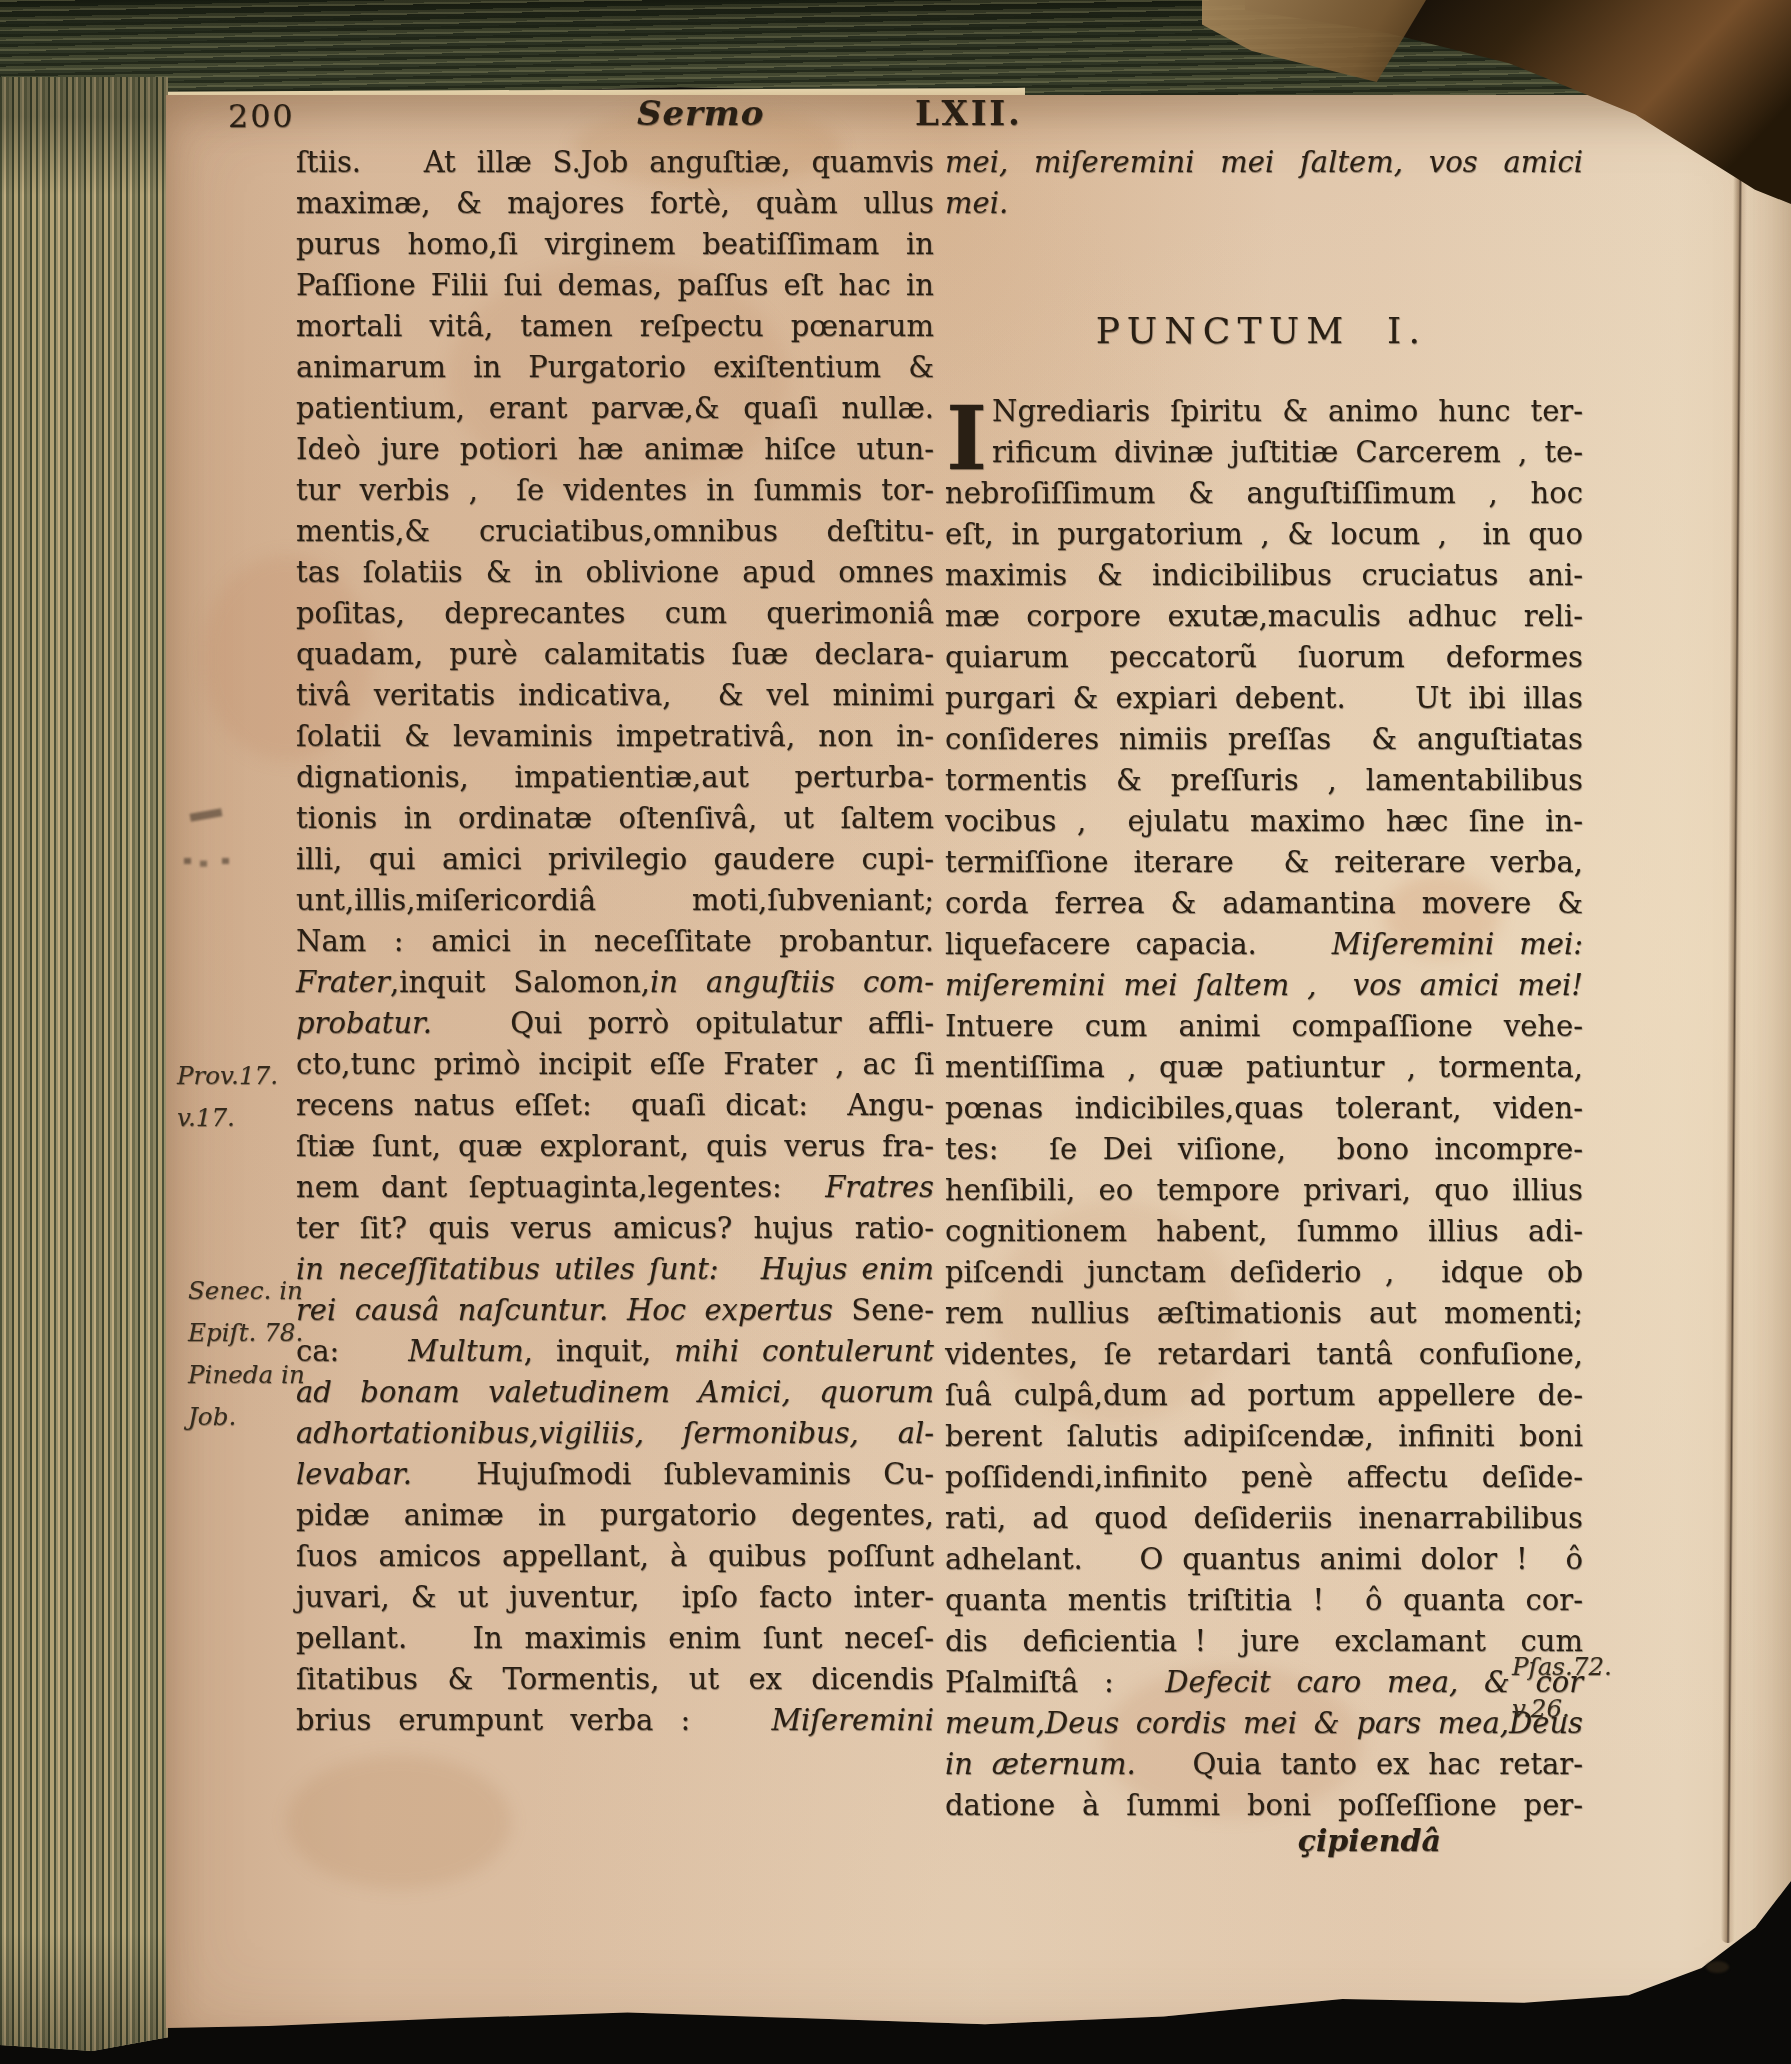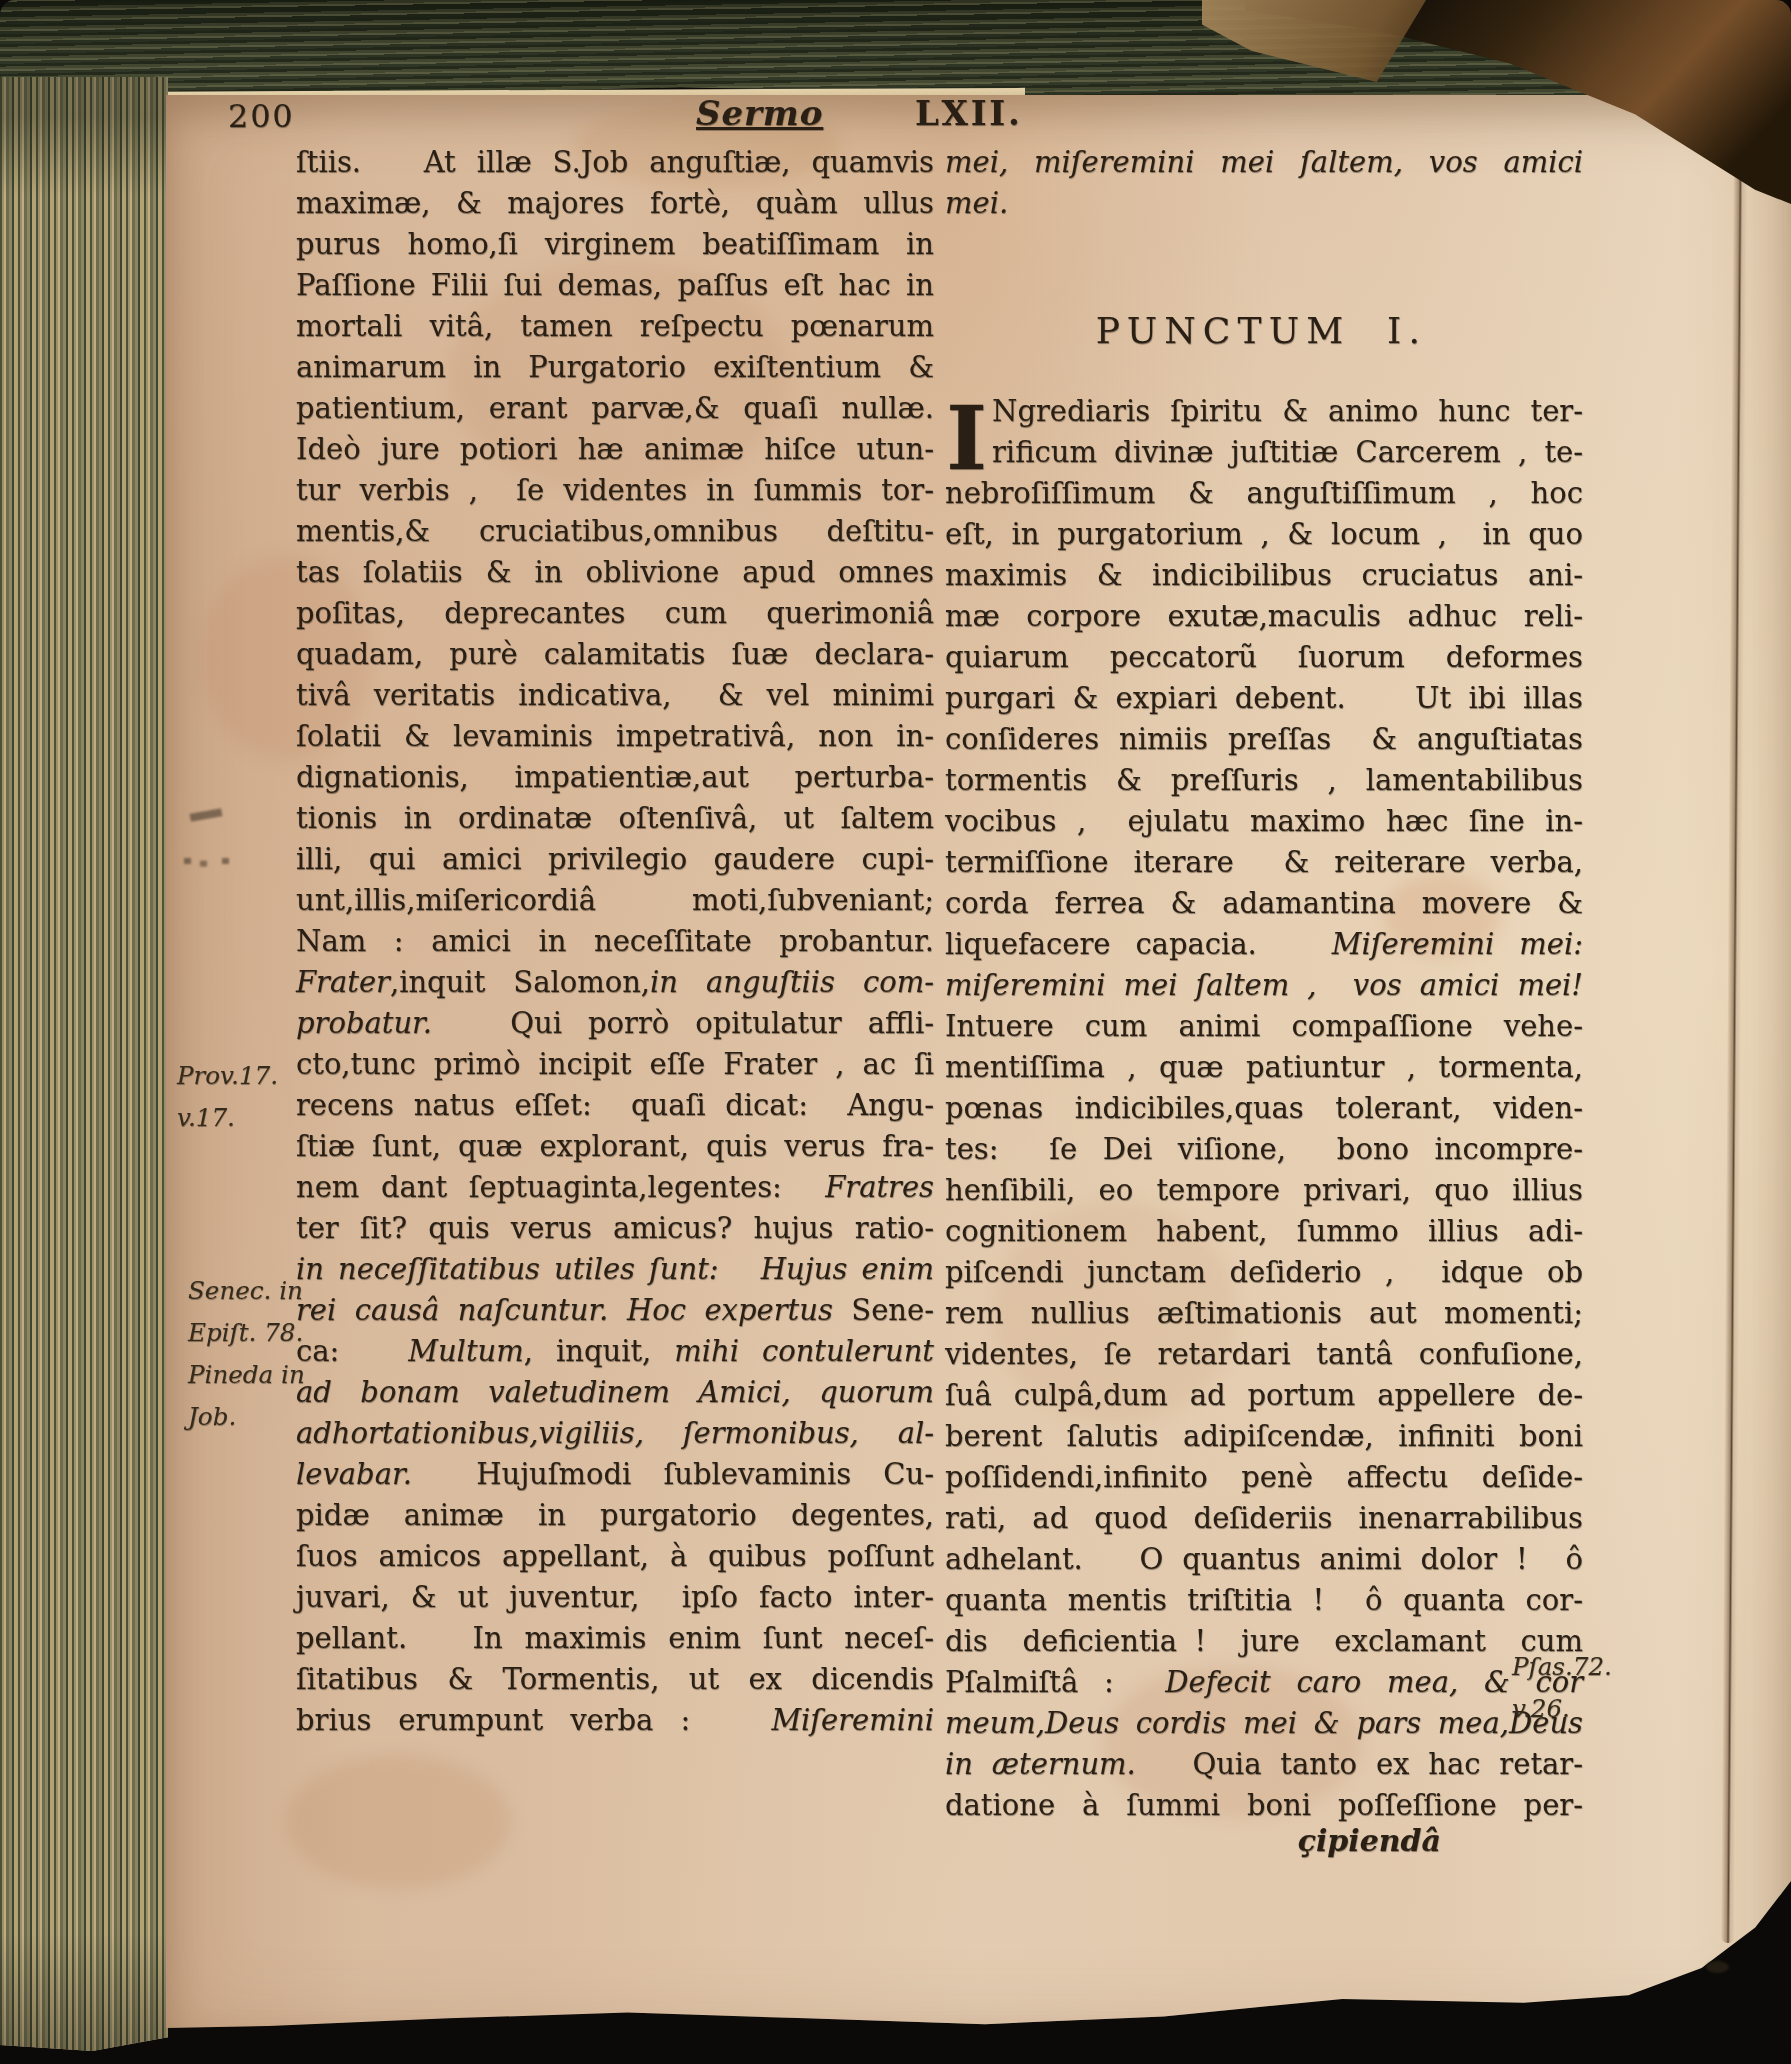--- a/index.html
+++ b/index.html
@@ -1,17 +1,17 @@
 <!DOCTYPE html>
 <html style="font-size:14.3px"><head>
 <meta charset="utf-8">
 <style>
   html,body{margin:0;padding:0;background:#0b0a08;}
   .stage{position:relative;width:1791px;height:2064px;background:#0b0a08;overflow:hidden;
-         font-family:"DejaVu Serif","Liberation Serif",serif;border-radius:15px;}
+         font-family:"DejaVu Serif","Liberation Serif",serif;}
 
   
   .top-band{position:absolute;left:0;top:0;width:1791px;height:118px;z-index:1;
     background:
       repeating-linear-gradient(179deg, rgba(190,185,130,0.28) 0 1.8px, rgba(10,14,8,0.0) 1.8px 4.5px,
         rgba(25,30,18,0.55) 4.5px 7.2px, rgba(120,120,80,0.25) 7.2px 9.9px),
       linear-gradient(180deg,#161a10 0%,#2a3021 35%,#343a28 70%,#1d2215 100%);
     clip-path:polygon(0 0,100% 0,100% 96%,88% 100%,72% 92%,55% 80%,38% 74%,20% 80%,8% 88%,0 90%);}
   .under-page{position:absolute;left:49px;top:90px;width:976px;height:25px;z-index:2;
     background:linear-gradient(180deg,#e4d2ab,#c9b288 70%,#8a7a55);
@@ -82,21 +82,21 @@
   <div class="stain" style="left:202px;top:555px;width:170px;height:206px;background:rgba(185,125,85,0.16);"></div>
   <div class="stain" style="left:994px;top:1200px;width:242px;height:224px;background:rgba(185,130,85,0.11);"></div>
   <div class="stain" style="left:287px;top:1755px;width:224px;height:134px;background:rgba(165,105,60,0.14);"></div>
   <div class="stain" style="left:1102px;top:1666px;width:260px;height:152px;background:rgba(175,115,70,0.14);"></div>
   <div class="stain" style="left:1384px;top:873px;width:116px;height:85px;background:rgba(195,120,70,0.18);"></div>
   <div class="speck" style="left:1706px;top:1961px;width:23px;height:11.6px;background:#231c12;filter:blur(0.9px);"></div>
   <div class="smudge" style="left:190px;top:811px;width:32px;height:8px;transform:rotate(-10deg);"></div>
   <div class="smudge" style="left:184px;top:858px;width:7.2px;height:6.3px;box-shadow:16px 2.7px 0 rgba(60,48,36,0.5), 38px 0 0 rgba(60,48,36,0.55);"></div>
 
   <div class="ink folio" style="left:228px;top:97px;">200</div>
-  <div class="ink rt-sermo" style="left:696px;top:93px;text-decoration:underline;">Sermo</div>
+  <div class="ink rt-sermo" style="left:637px;top:93px;">Sermo</div>
   <div class="ink rt-num" style="left:915px;top:93px;">LXII.</div>
 
   <div class="ink tcol" style="left:296px;top:142px;">
       <div class="tline">ſtiis. &nbsp; At illæ S.Job anguſtiæ, quamvis</div>
       <div class="tline">maximæ, &amp; majores fortè, quàm ullus</div>
       <div class="tline">purus homo,ſi virginem beatiſſimam in</div>
       <div class="tline">Paſſione Filii ſui demas, paſſus eſt hac in</div>
       <div class="tline">mortali vitâ, tamen reſpectu pœnarum</div>
       <div class="tline">animarum in Purgatorio exiſtentium &amp;</div>
       <div class="tline">patientium, erant parvæ,&amp; quaſi nullæ.</div>

